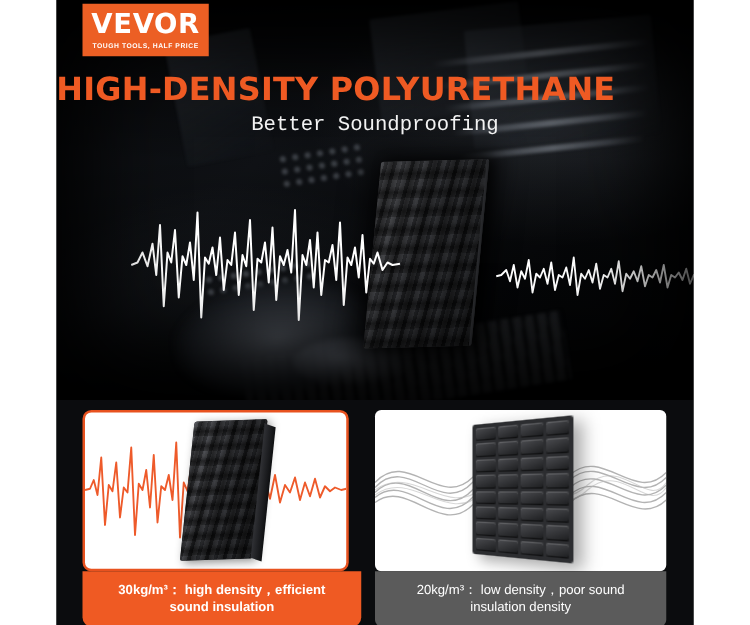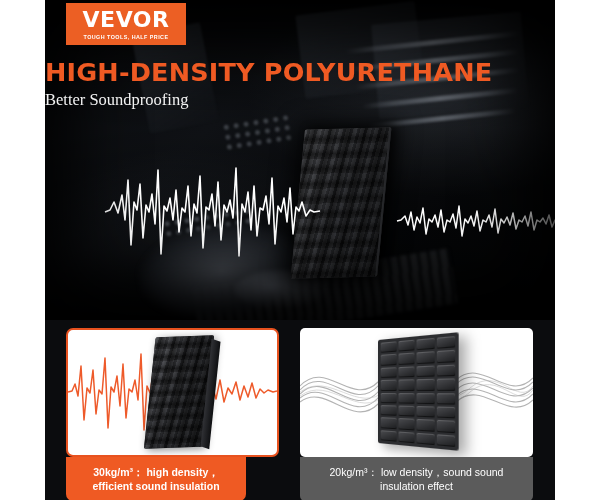--- a/index.html
+++ b/index.html
@@ -64,21 +64,21 @@
   .cmp:after{content:"";position:absolute;right:45px;top:0;width:0;height:100%;}
   .cmp-white-r{position:absolute;right:0;top:0;width:45px;height:100%;background:#ffffff;}
 
   .panel{position:absolute;top:8px;height:129px;background:#ffffff;overflow:hidden;}
   .panel-left{left:66px;width:213px;border:2px solid #e8521f;border-radius:7px;box-sizing:border-box;}
   .panel-right{left:300px;width:233px;border-radius:5px;}
 
   .capbar{position:absolute;top:137px;height:44px;box-sizing:border-box;
      display:flex;align-items:center;justify-content:center;text-align:center;
      color:#ffffff;font-weight:bold;line-height:1.35;border-radius:0 0 7px 7px;}
-  .cap-left{left:66px;width:180px;background:#ef5a23;font-size:10.5px;padding:0 24px;align-items:center;}
+  .cap-left{left:66px;width:223px;background:#ef5a23;font-size:10.5px;padding:0 24px;align-items:center;}
   .cap-right{left:300px;width:233px;background:#5b5b5b;font-size:10.5px;font-weight:normal;padding:0 10px;border-radius:0 0 5px 5px;}
 
   
   .lp-foam{position:absolute;left:82px;top:6px;width:58px;height:112px;
      transform:rotate(6deg) skewY(-8deg);background:#242528;border-radius:2px;overflow:hidden;
      box-shadow:3px 2px 8px rgba(0,0,0,.45);}
   .lp-foam .wedges{background:
        repeating-linear-gradient(180deg,rgba(255,255,255,.14) 0px,rgba(255,255,255,.02) 4px,rgba(0,0,0,.55) 8px,rgba(0,0,0,.2) 12px),
        repeating-linear-gradient(96deg,rgba(255,255,255,.14) 0px,rgba(0,0,0,.5) 7px,rgba(255,255,255,.1) 13px),
        linear-gradient(100deg,#45464a 0%,#26272a 45%,#141517 100%);
@@ -89,31 +89,31 @@
   
   .rp-foam{position:absolute;left:78px;top:12px;width:78px;height:103px;
      transform:perspective(260px) rotateY(-26deg);transform-origin:left center;
      background:#2c2d30;border-radius:2px;overflow:hidden;box-shadow:6px 4px 12px rgba(0,0,0,.35);}
   .rp-grid{position:absolute;inset:3px;
      display:grid;grid-template-columns:repeat(4,1fr);grid-template-rows:repeat(8,1fr);gap:2px;}
   .rp-cell{background:linear-gradient(160deg,#4b4c50,#1b1c1e);border-radius:1.5px;
      box-shadow:inset 0 1px 0 rgba(255,255,255,.14),inset 0 -1px 0 rgba(0,0,0,.5);}
 
   
-  .logo{position:absolute;left:66px;top:3px;width:120px;height:42px;background:#ec5f24;
+  .logo{position:absolute;left:66px;top:3px;width:101px;height:42px;background:#ec5f24;
      display:flex;flex-direction:column;align-items:center;justify-content:center;}
   .logo-word{color:#fff;font-size:22px;font-weight:bold;letter-spacing:.5px;line-height:1;font-family:"DejaVu Sans",sans-serif;}
   .logo-tag{color:#fff;font-size:5.4px;letter-spacing:.45px;margin-top:3px;font-weight:bold;font-family:"Liberation Sans",sans-serif;}
 
   
   .title{position:absolute;left:45px;top:57px;width:510px;text-align:left;
      color:#ef5a23;font-size:25.5px;font-weight:bold;letter-spacing:.2px;
      font-family:"DejaVu Sans",sans-serif;}
-  .subtitle{position:absolute;left:45px;top:90px;width:510px;
-     color:#f2f2f2;font-size:16.5px;font-family:Liberation Serif, serif;}
+  .subtitle{position:absolute;left:45px;top:90px;width:510px;text-align:center;
+     color:#f2f2f2;font-size:16.5px;font-family:Liberation Mono, monospace;}
 
   .white-l{position:absolute;left:0;top:0;width:45px;height:320px;background:#fff;}
   .white-r{position:absolute;right:0;top:0;width:45px;height:320px;background:#fff;}
 </style>
 </head>
 <body>
 
 <div id="page">
 
   <div class="hero">
@@ -266,17 +266,17 @@
             <i class="rp-cell"></i>
             <i class="rp-cell"></i>
         </div>
       </div>
     </div>
 
     <div class="capbar cap-left">
       <span>30kg/m³：  high density，efficient sound insulation</span>
     </div>
     <div class="capbar cap-right">
-      <span>20kg/m³：  low density，sound sound insulation effect</span>
+      <span>20kg/m³：  low density，poor sound insulation density</span>
     </div>
   </div>
 
 </div>
 
 </body></html>

